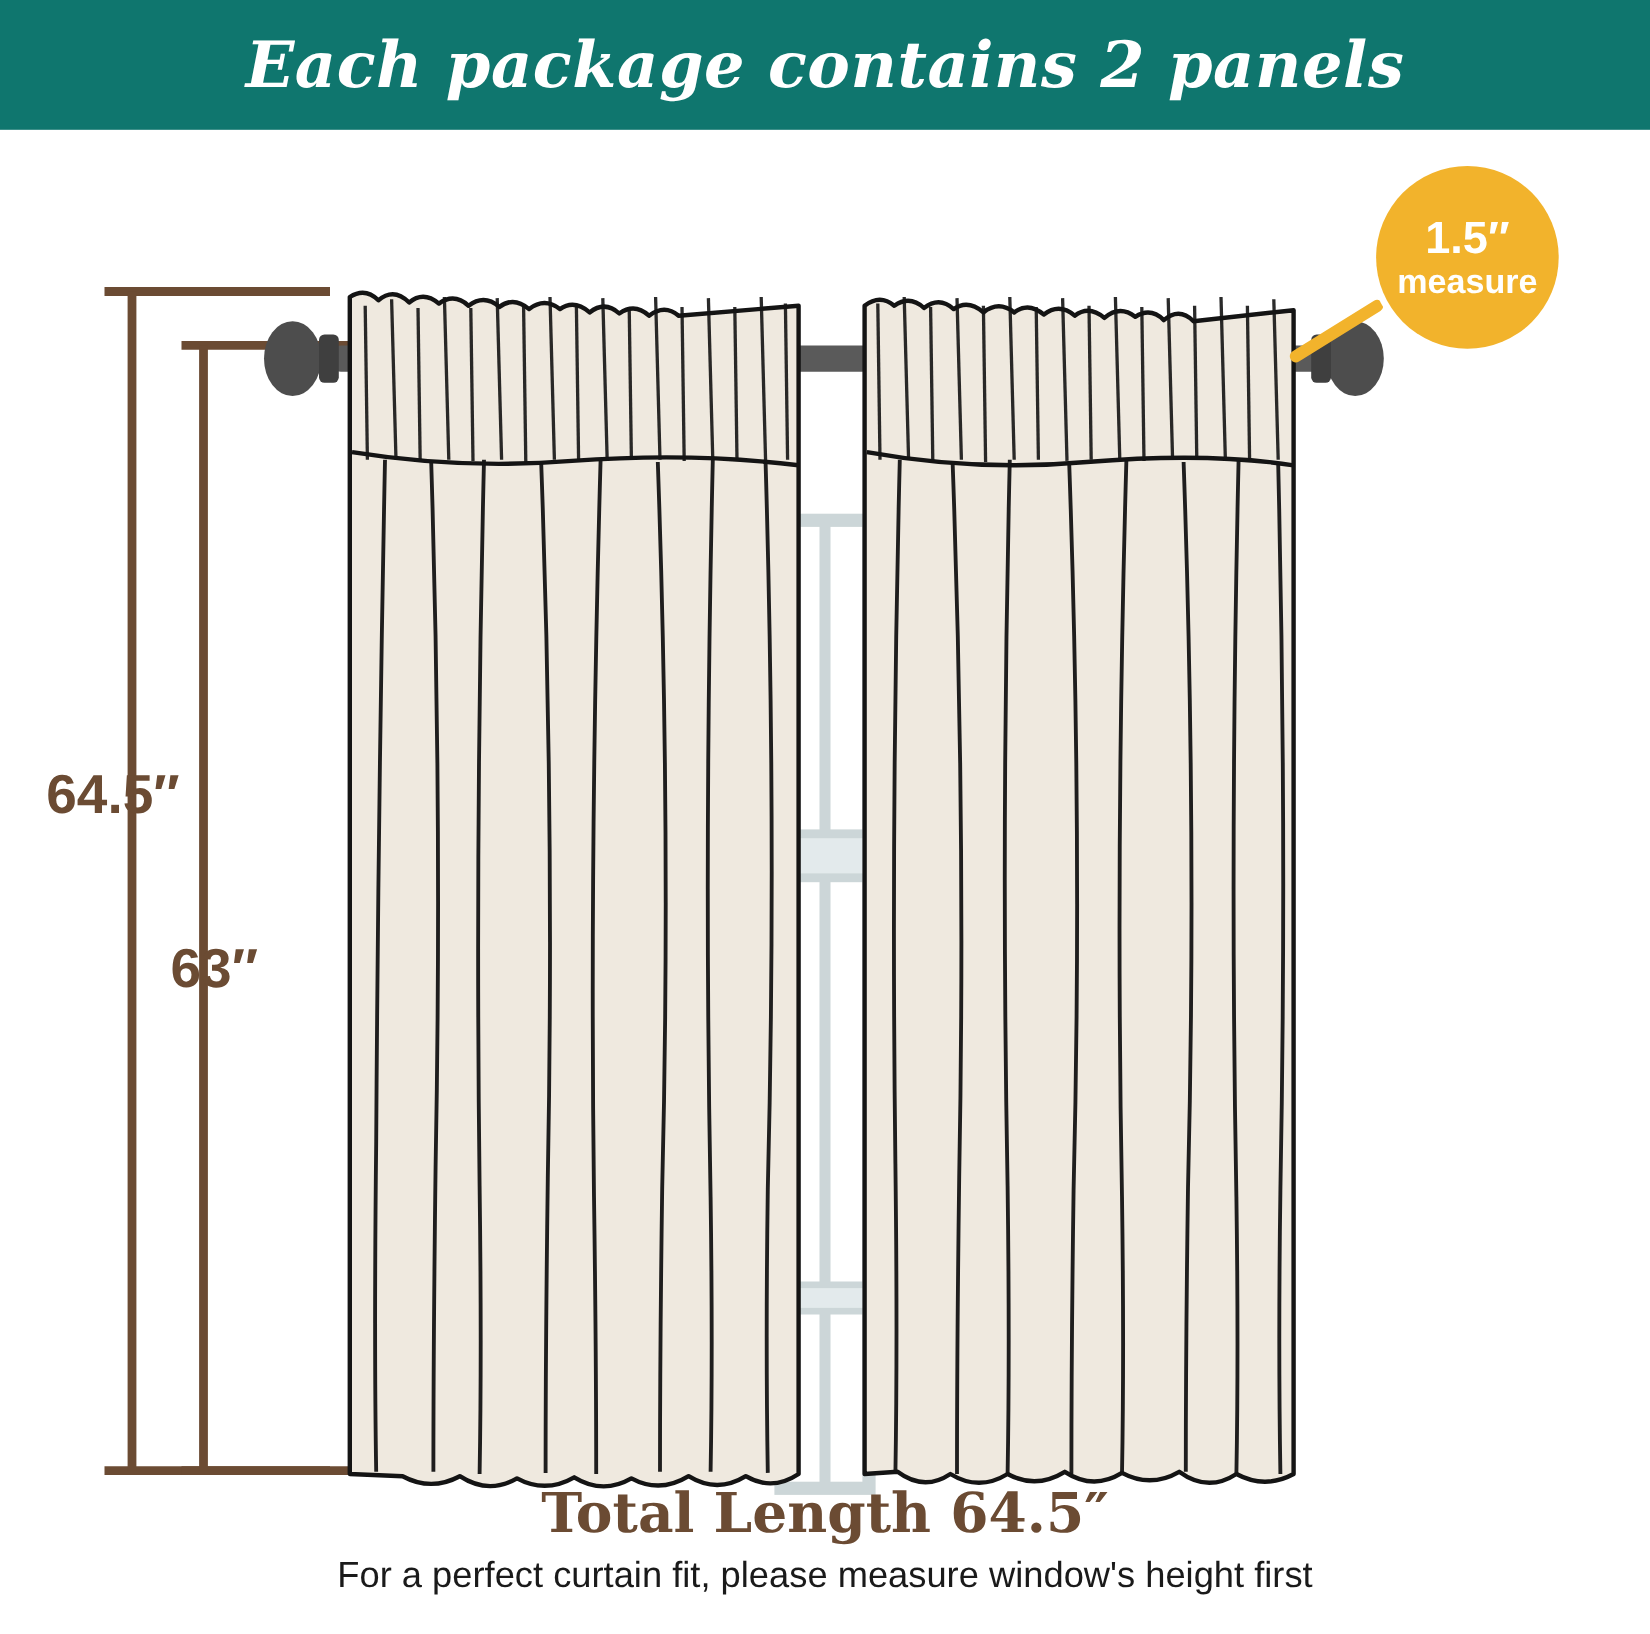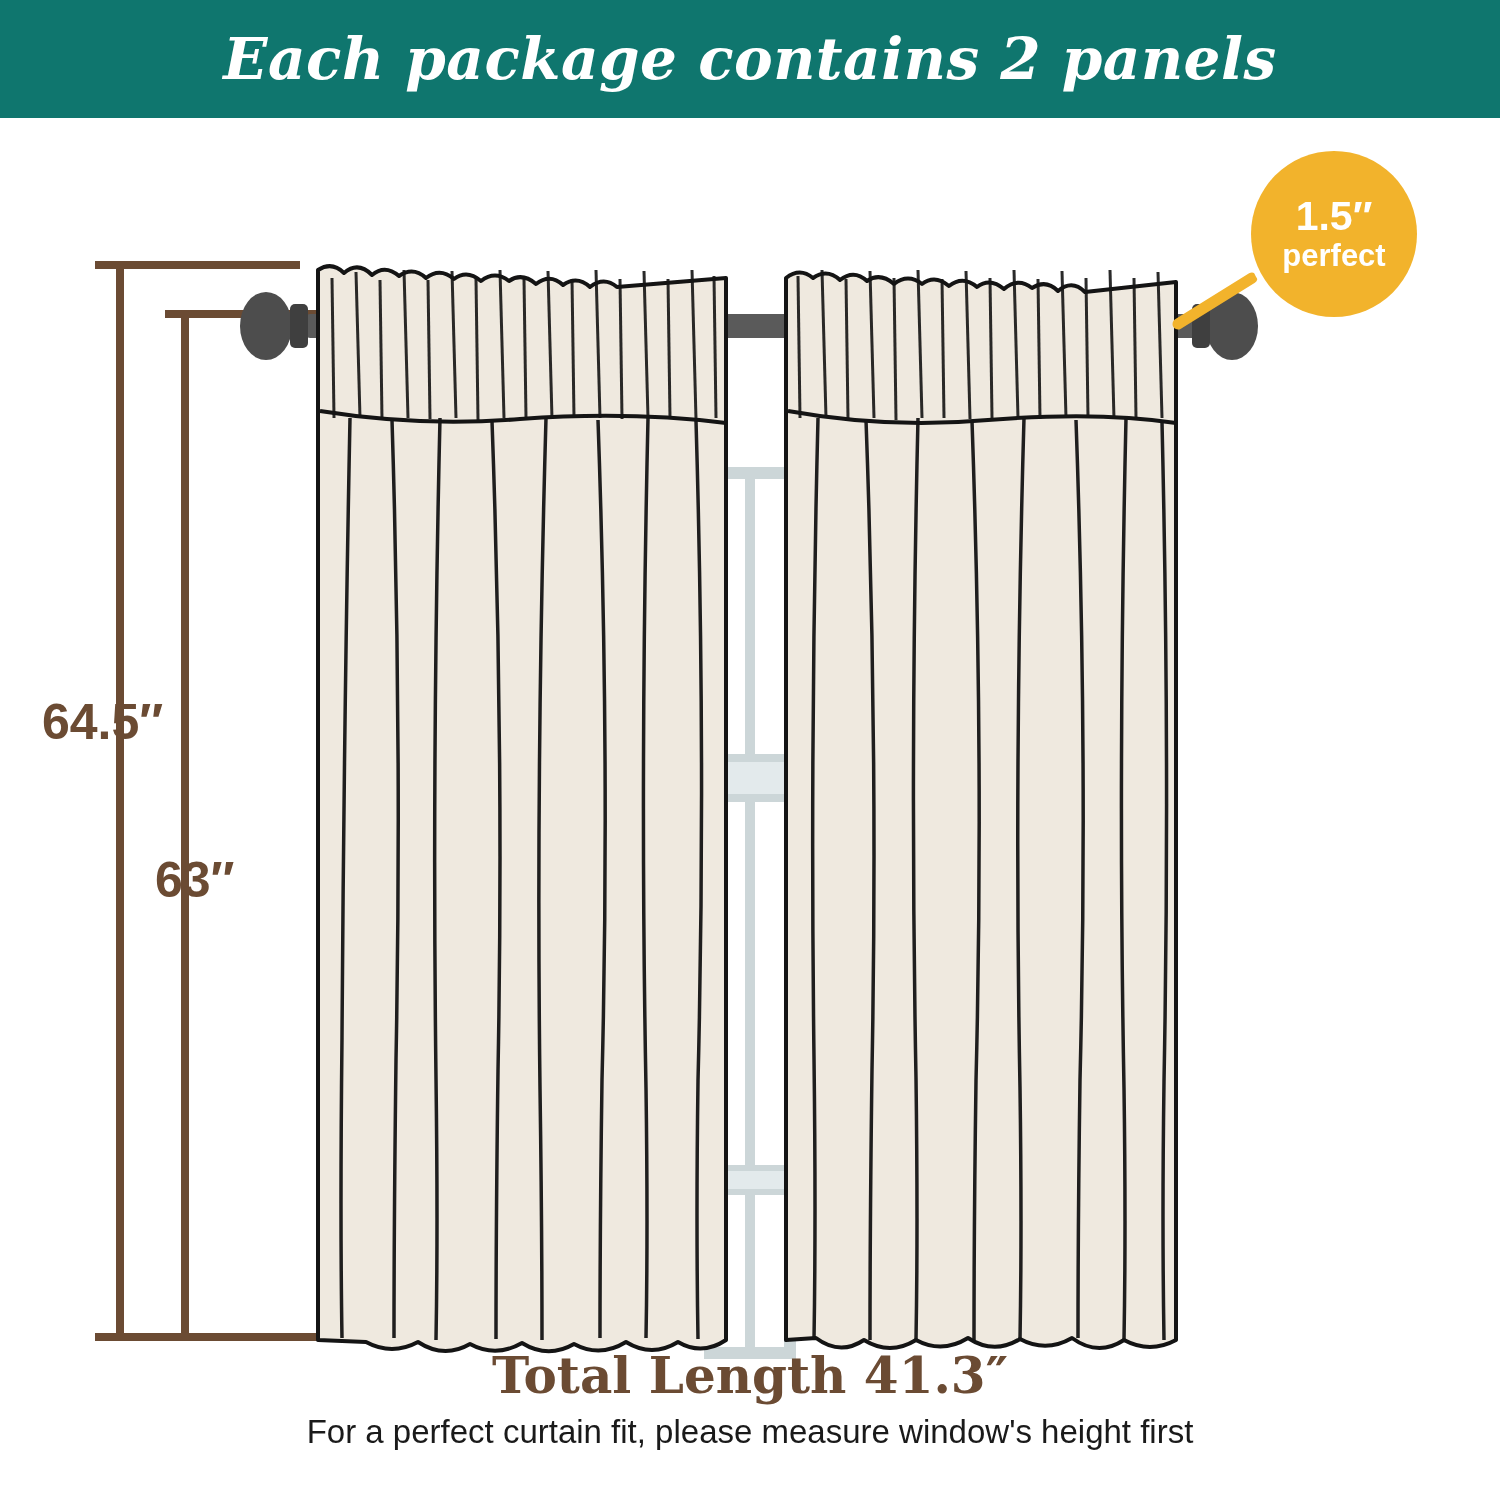--- a/index.html
+++ b/index.html
@@ -257,21 +257,21 @@
 
     <path d="M1252,160 L1178,206" stroke="#f2b32c" stroke-width="11" stroke-linecap="round" fill="none"></path>
   </svg>
 
   <div class="dim-label" id="label-total-outer">64.5″</div>
 
   <div class="dim-label" id="label-inner">63″</div>
 
   <div id="callout">
     <div id="callout-size">1.5″</div>
-    <div id="callout-word">perfect</div>
+    <div id="callout-word">measure</div>
   </div>
 
   <div id="caption">
-    <div id="caption-title">Total Length 41.3″</div>
+    <div id="caption-title">Total Length 64.5″</div>
     <div id="caption-sub2">For a perfect curtain fit, please measure window's height first</div>
   </div>
 
 </div>
 
 </body></html>

